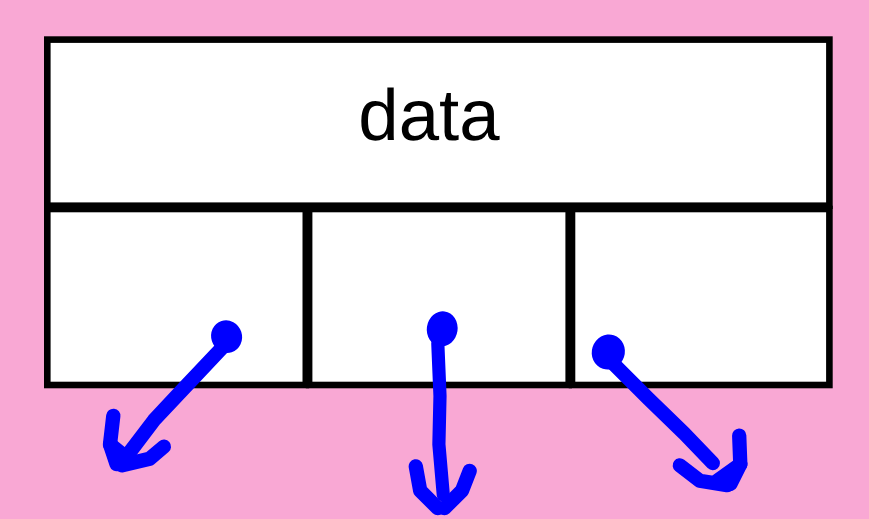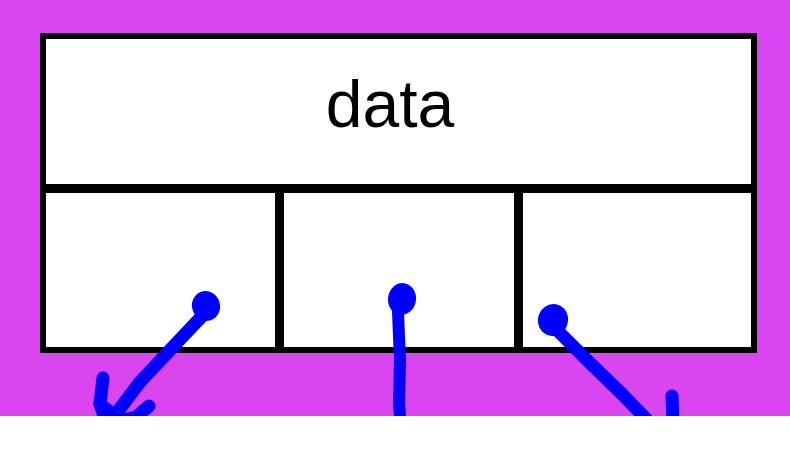--- a/index.html
+++ b/index.html
@@ -6,22 +6,22 @@
     margin: 0;
     padding: 0;
     background: #ffffff;
   }
   body {
     font-family: "Liberation Sans", sans-serif;
   }
   #canvas-root {
     position: relative;
     width: 790px;
-    height: 416px;
-    background: #d946ef;
+    height: 472px;
+    background: #f9a8d4;
     overflow: hidden;
   }
   #diagram-svg {
     position: absolute;
     left: 0;
     top: 0;
     width: 790px;
     height: 472px;
     display: block;
   }

